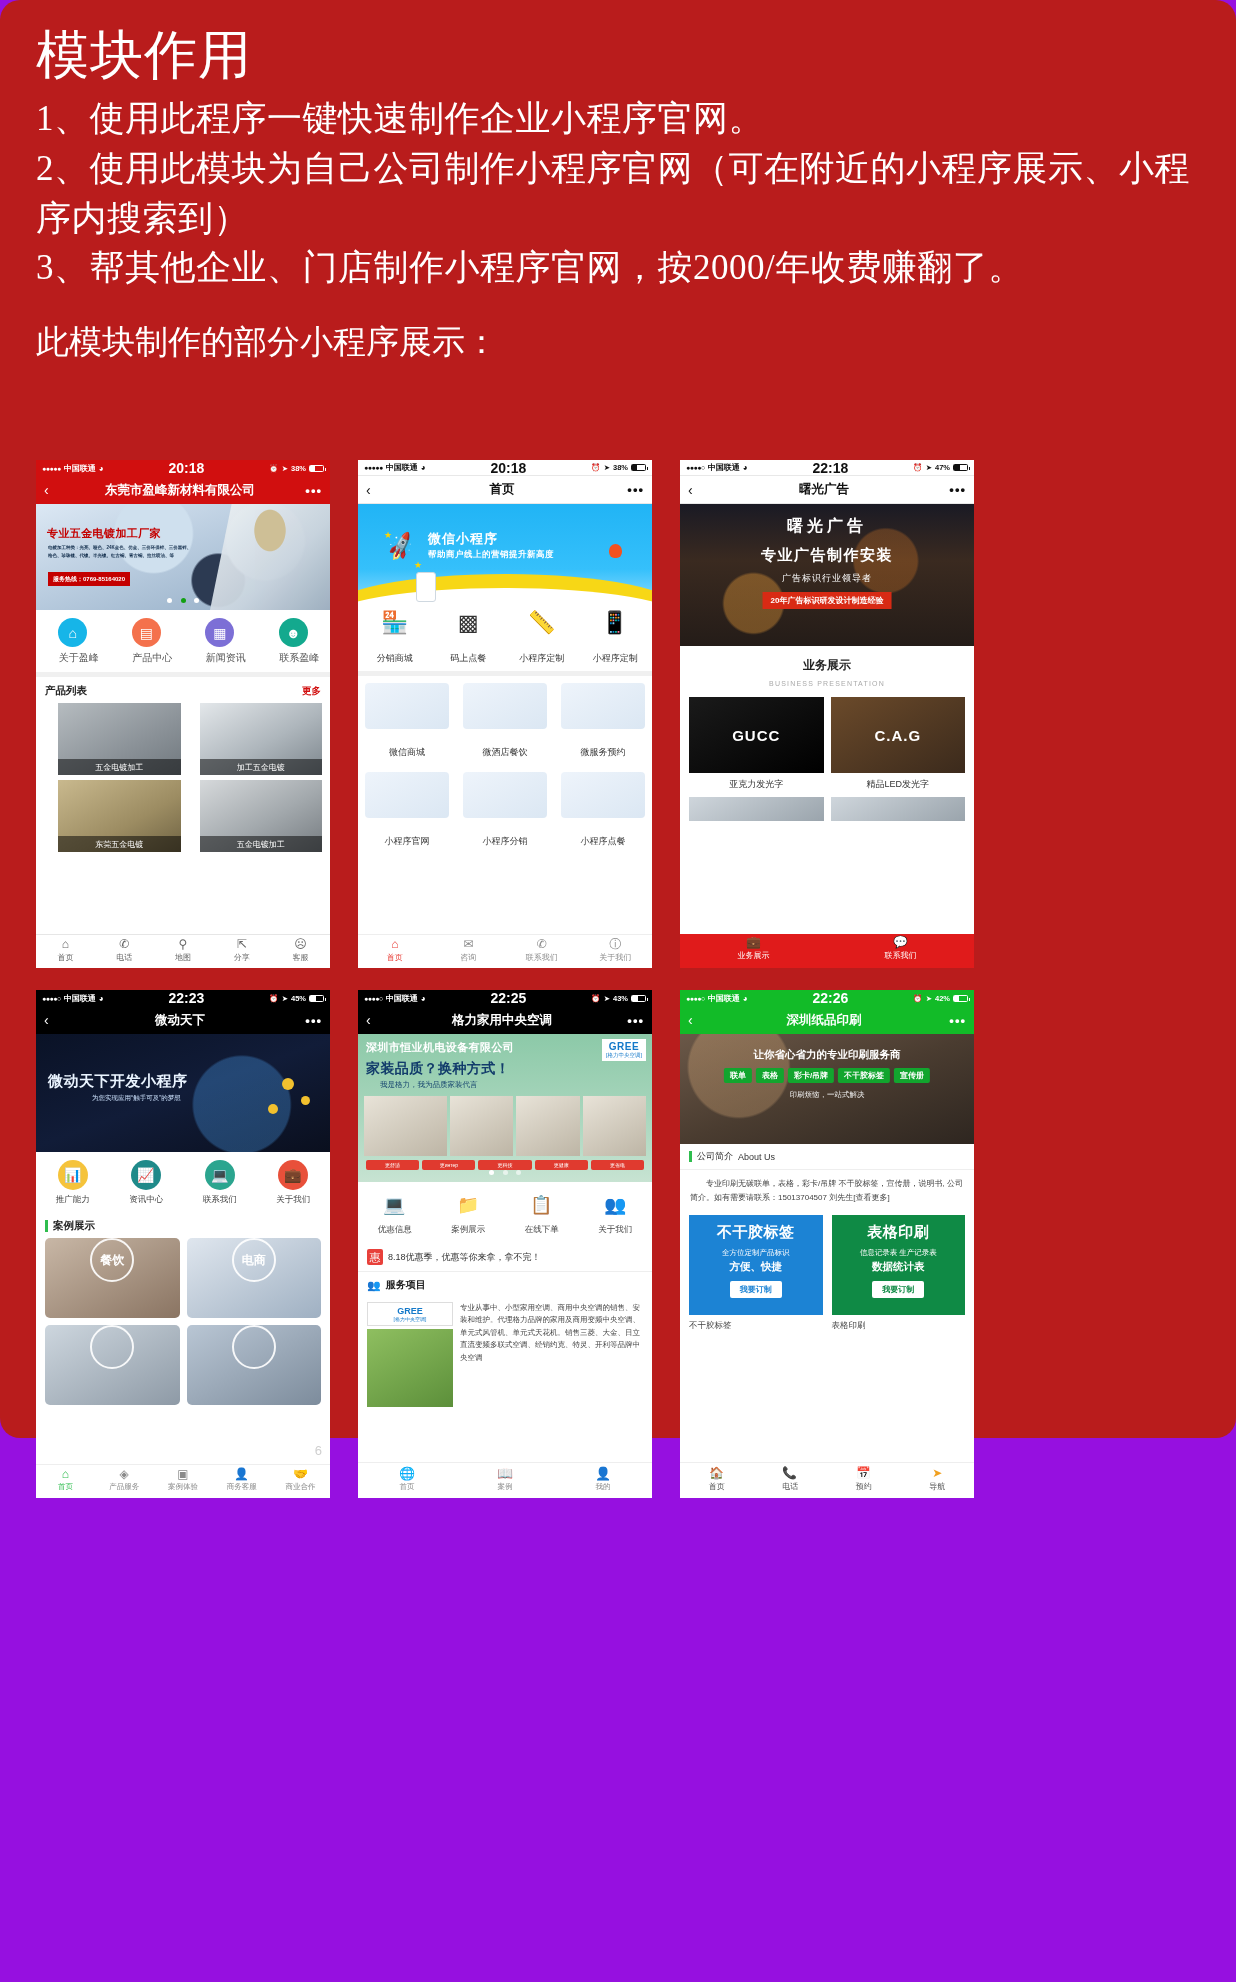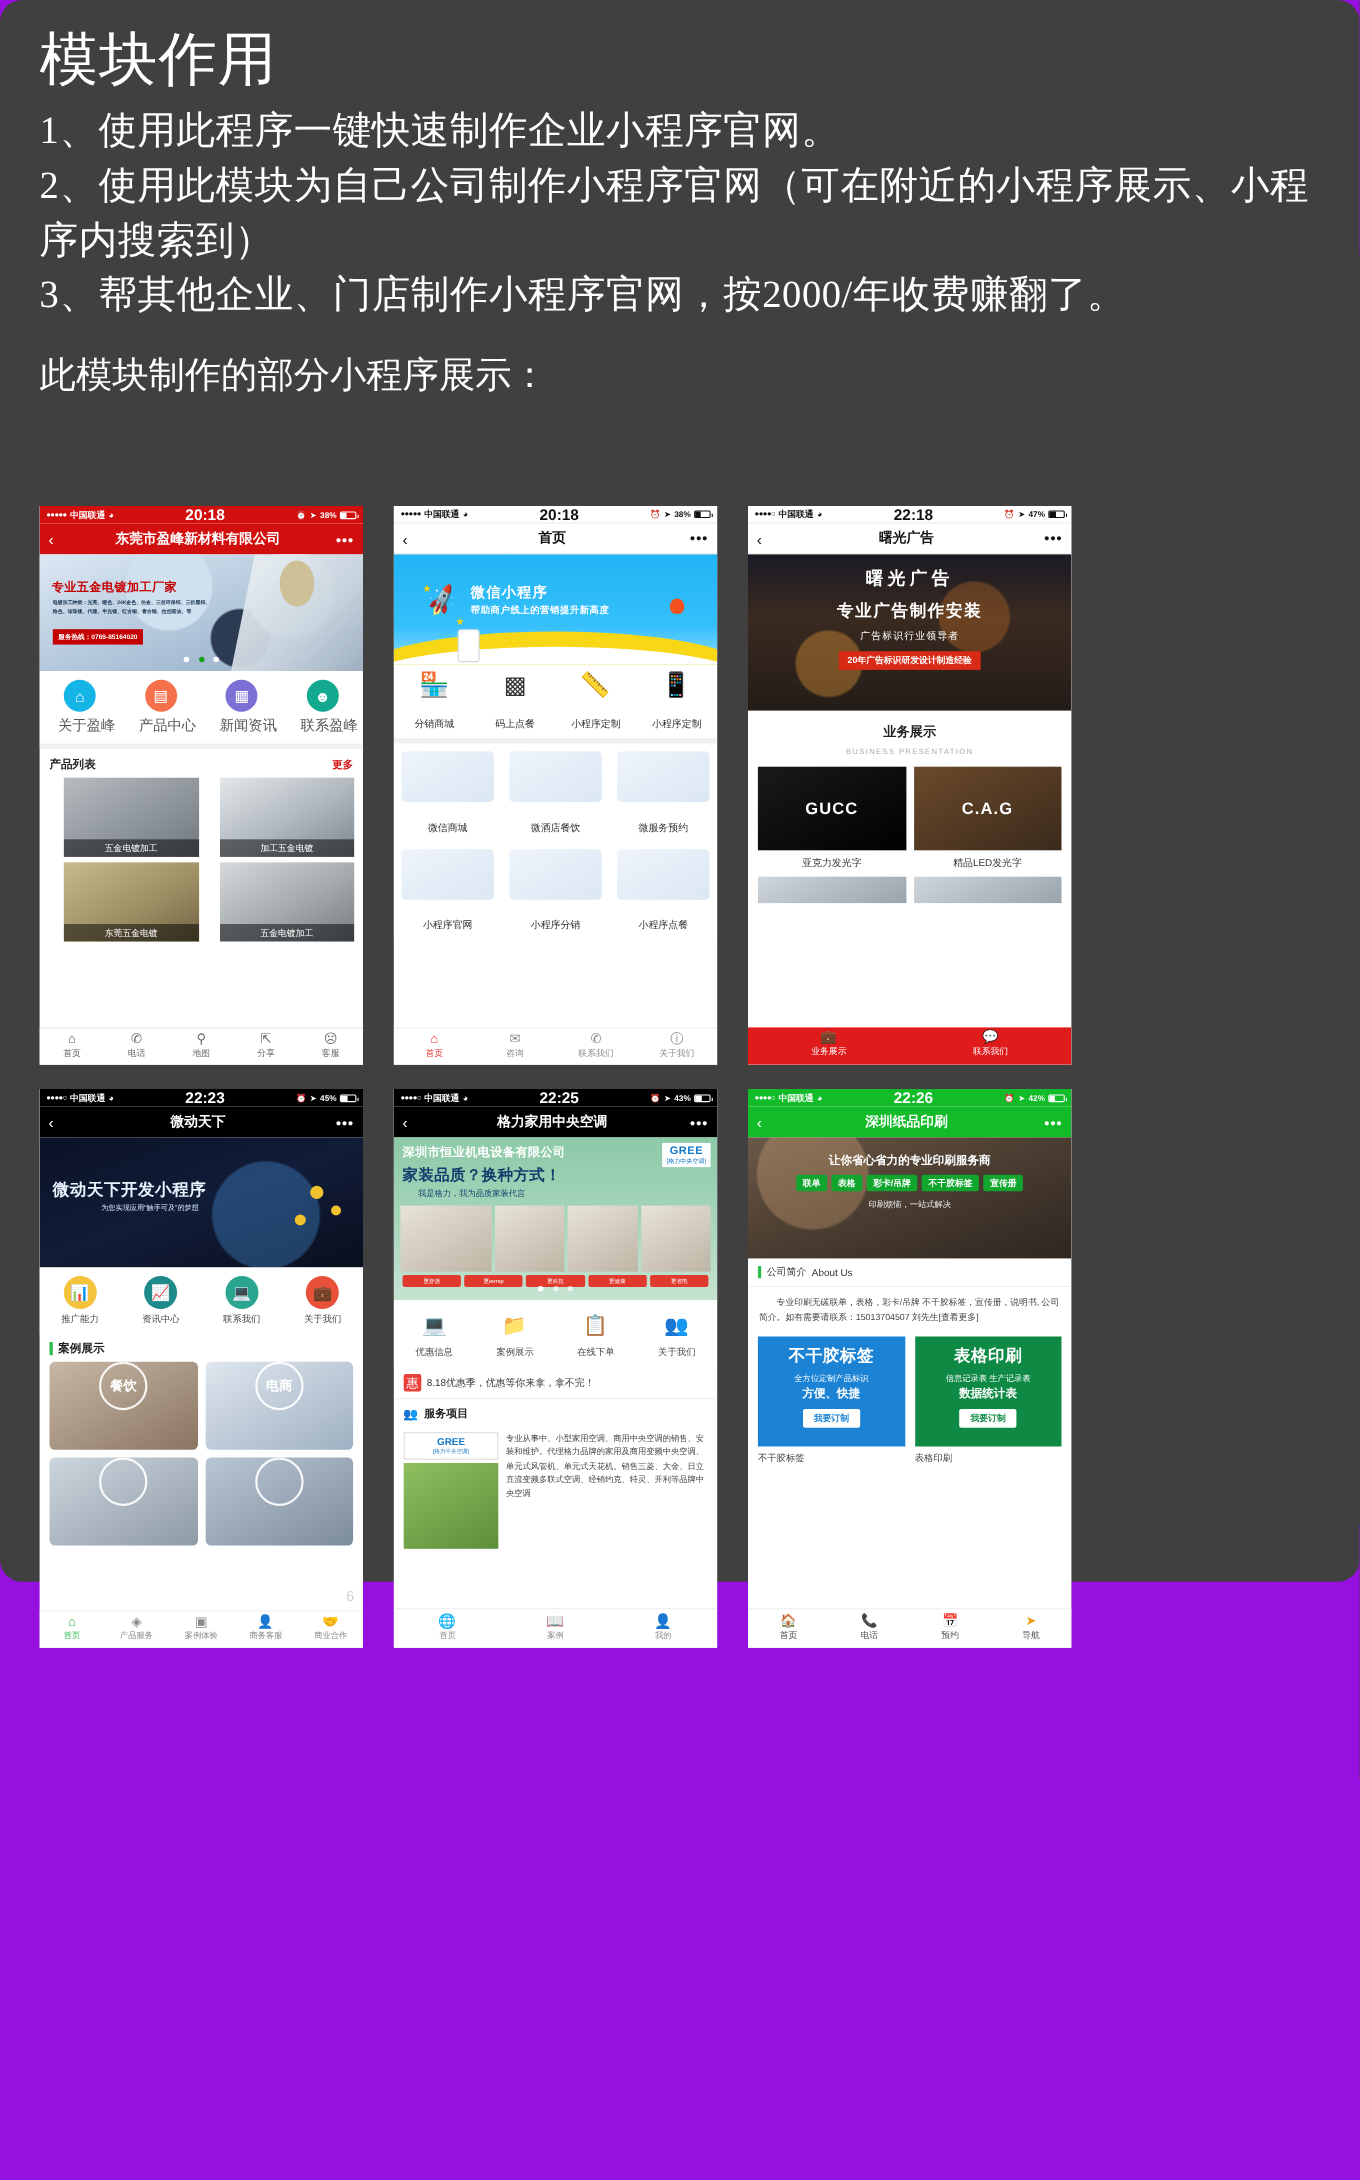--- a/index.html
+++ b/index.html
@@ -2,21 +2,21 @@
 <html><head>
 <meta charset="utf-8">
 <style>
   * { box-sizing: border-box; margin: 0; padding: 0; }
   html, body { width: 1236px; height: 1982px; }
   body {
     background: #9610E0;
     font-family: "Liberation Sans", "DejaVu Sans", sans-serif;
     overflow: hidden;
   }
-  .page { position: relative; width: 1236px; height: 1438px; background: #404040; border-radius: 20px; }
+  .page { position: relative; width: 1236px; height: 1438px; background: #b91c1c; border-radius: 20px; }
 
   
   .intro { padding: 22px 36px 0 36px; color: #fff; }
   .intro h1 {
     font-family: "Liberation Serif", "DejaVu Serif", serif;
     font-size: 53px; font-weight: 400; letter-spacing: 1px;
     line-height: 1.25; margin-bottom: 6px;
   }
   .intro p {
     font-family: "Liberation Serif", "DejaVu Serif", serif;
@@ -110,21 +110,21 @@
     background:
       radial-gradient(ellipse at 50% 25%, #cdbd92 0 18%, transparent 19%),
       linear-gradient(135deg, #eef2f5 0%, #c9d4de 60%, #9fb0c0 100%);
     clip-path: polygon(18% 0, 100% 0, 100% 100%, 0 100%); opacity: .95; }
 
   
   .iconrow3 { display: flex; padding: 8px 0 7px; background: #fff; }
   .iconrow3 .it { flex: 1; text-align: center; }
   .circ { width: 29px; height: 29px; border-radius: 50%; margin: 0 auto 4px;
     display: flex; align-items: center; justify-content: center; color: #fff; font-size: 14px; }
-  .iconrow3 .lb { font-size: 13px; color: #555; padding-left: 12px; }
+  .iconrow3 .lb { font-size: 10px; color: #555; padding-left: 12px; }
   .graybar { height: 5px; background: #f0f0f0; }
 
   
   .sechead { display: flex; align-items: center; justify-content: space-between;
     padding: 7px 9px 5px; }
   .sechead .t { font-size: 10.5px; font-weight: bold; color: #222; }
   .sechead .m { font-size: 9.5px; color: #d10f0f; font-weight: bold; }
 
   
   .prodgrid { display: grid; grid-template-columns: 1fr 1fr; gap: 5px; padding: 0 8px; }

